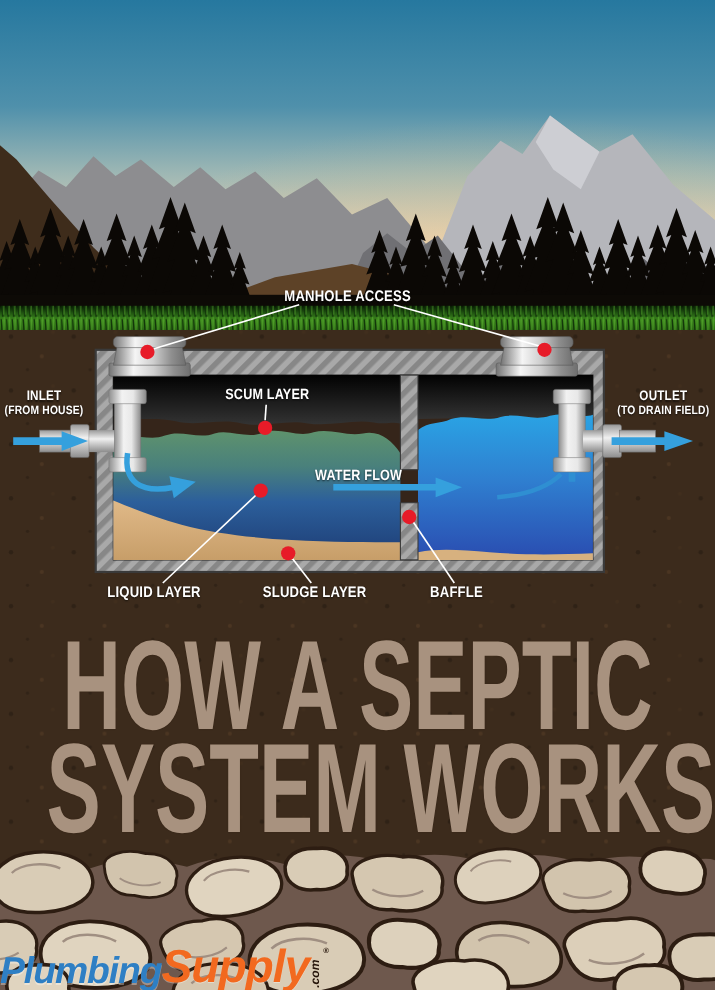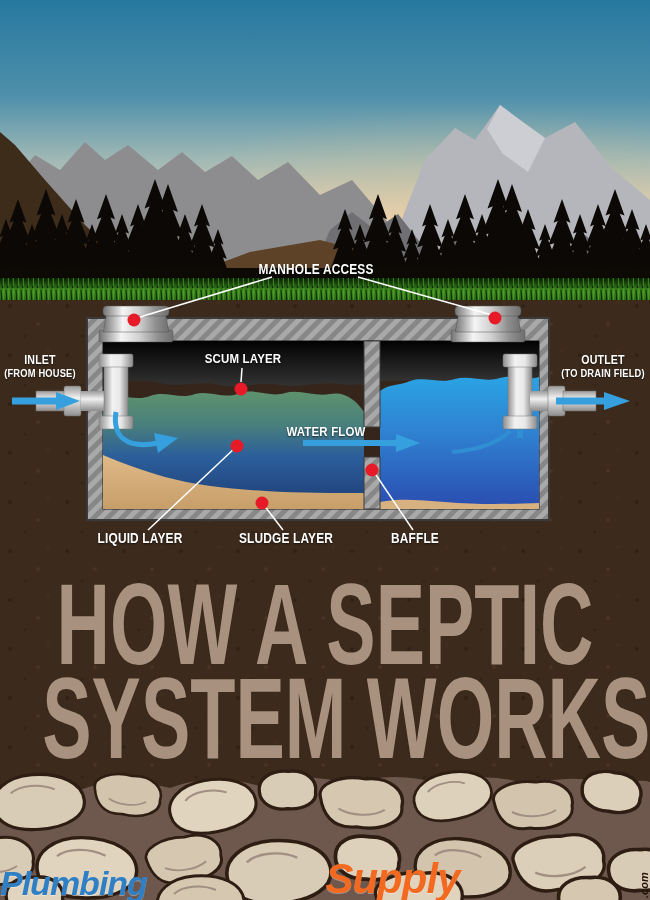--- a/index.html
+++ b/index.html
@@ -8,21 +8,21 @@
   .scene{position:absolute;left:0;top:0;}
   .lbl{position:absolute;color:#fff;font-weight:bold;white-space:nowrap;
        text-shadow:0 1px 2px rgba(0,0,0,.65);letter-spacing:.2px;z-index:5;}
   .lbl.center{transform:translateX(-50%) scaleX(.85);transform-origin:center top;}
   .lbl .sub{display:block;text-align:center;}
   .title-line{position:absolute;left:0;width:650px;text-align:center;z-index:4;
       color:#a8927f;font-weight:bold;font-size:85px;line-height:85px;white-space:nowrap;
       transform:scale(.87,1.36);transform-origin:center top;
       text-shadow:0 0 1px rgba(40,25,12,.4);}
   .logo-row{position:absolute;left:0;top:858px;width:650px;display:flex;
-      align-items:flex-end;justify-content:space-between;z-index:6;font-style:italic;
+      align-items:flex-end;justify-content:flex-start;z-index:6;font-style:italic;
       font-weight:bold;letter-spacing:-1px;line-height:1;}
   .logo-plumbing{font-size:34px;color:#2e7fc4;text-shadow:0 1px 0 rgba(255,255,255,.35);}
   .logo-supply{font-size:42px;color:#f2691f;text-shadow:0 1px 0 rgba(255,255,255,.35);}
   .logo-com-wrap{position:relative;height:36px;margin-left:1px;}
   .logo-com{display:block;writing-mode:vertical-rl;transform:rotate(180deg);
       font-size:11px;letter-spacing:0;color:#241309;height:34px;}
   .logo-reg{position:absolute;top:-3px;left:12px;font-size:7px;color:#241309;font-style:normal;}
 </style>
 </head>
 <body>

